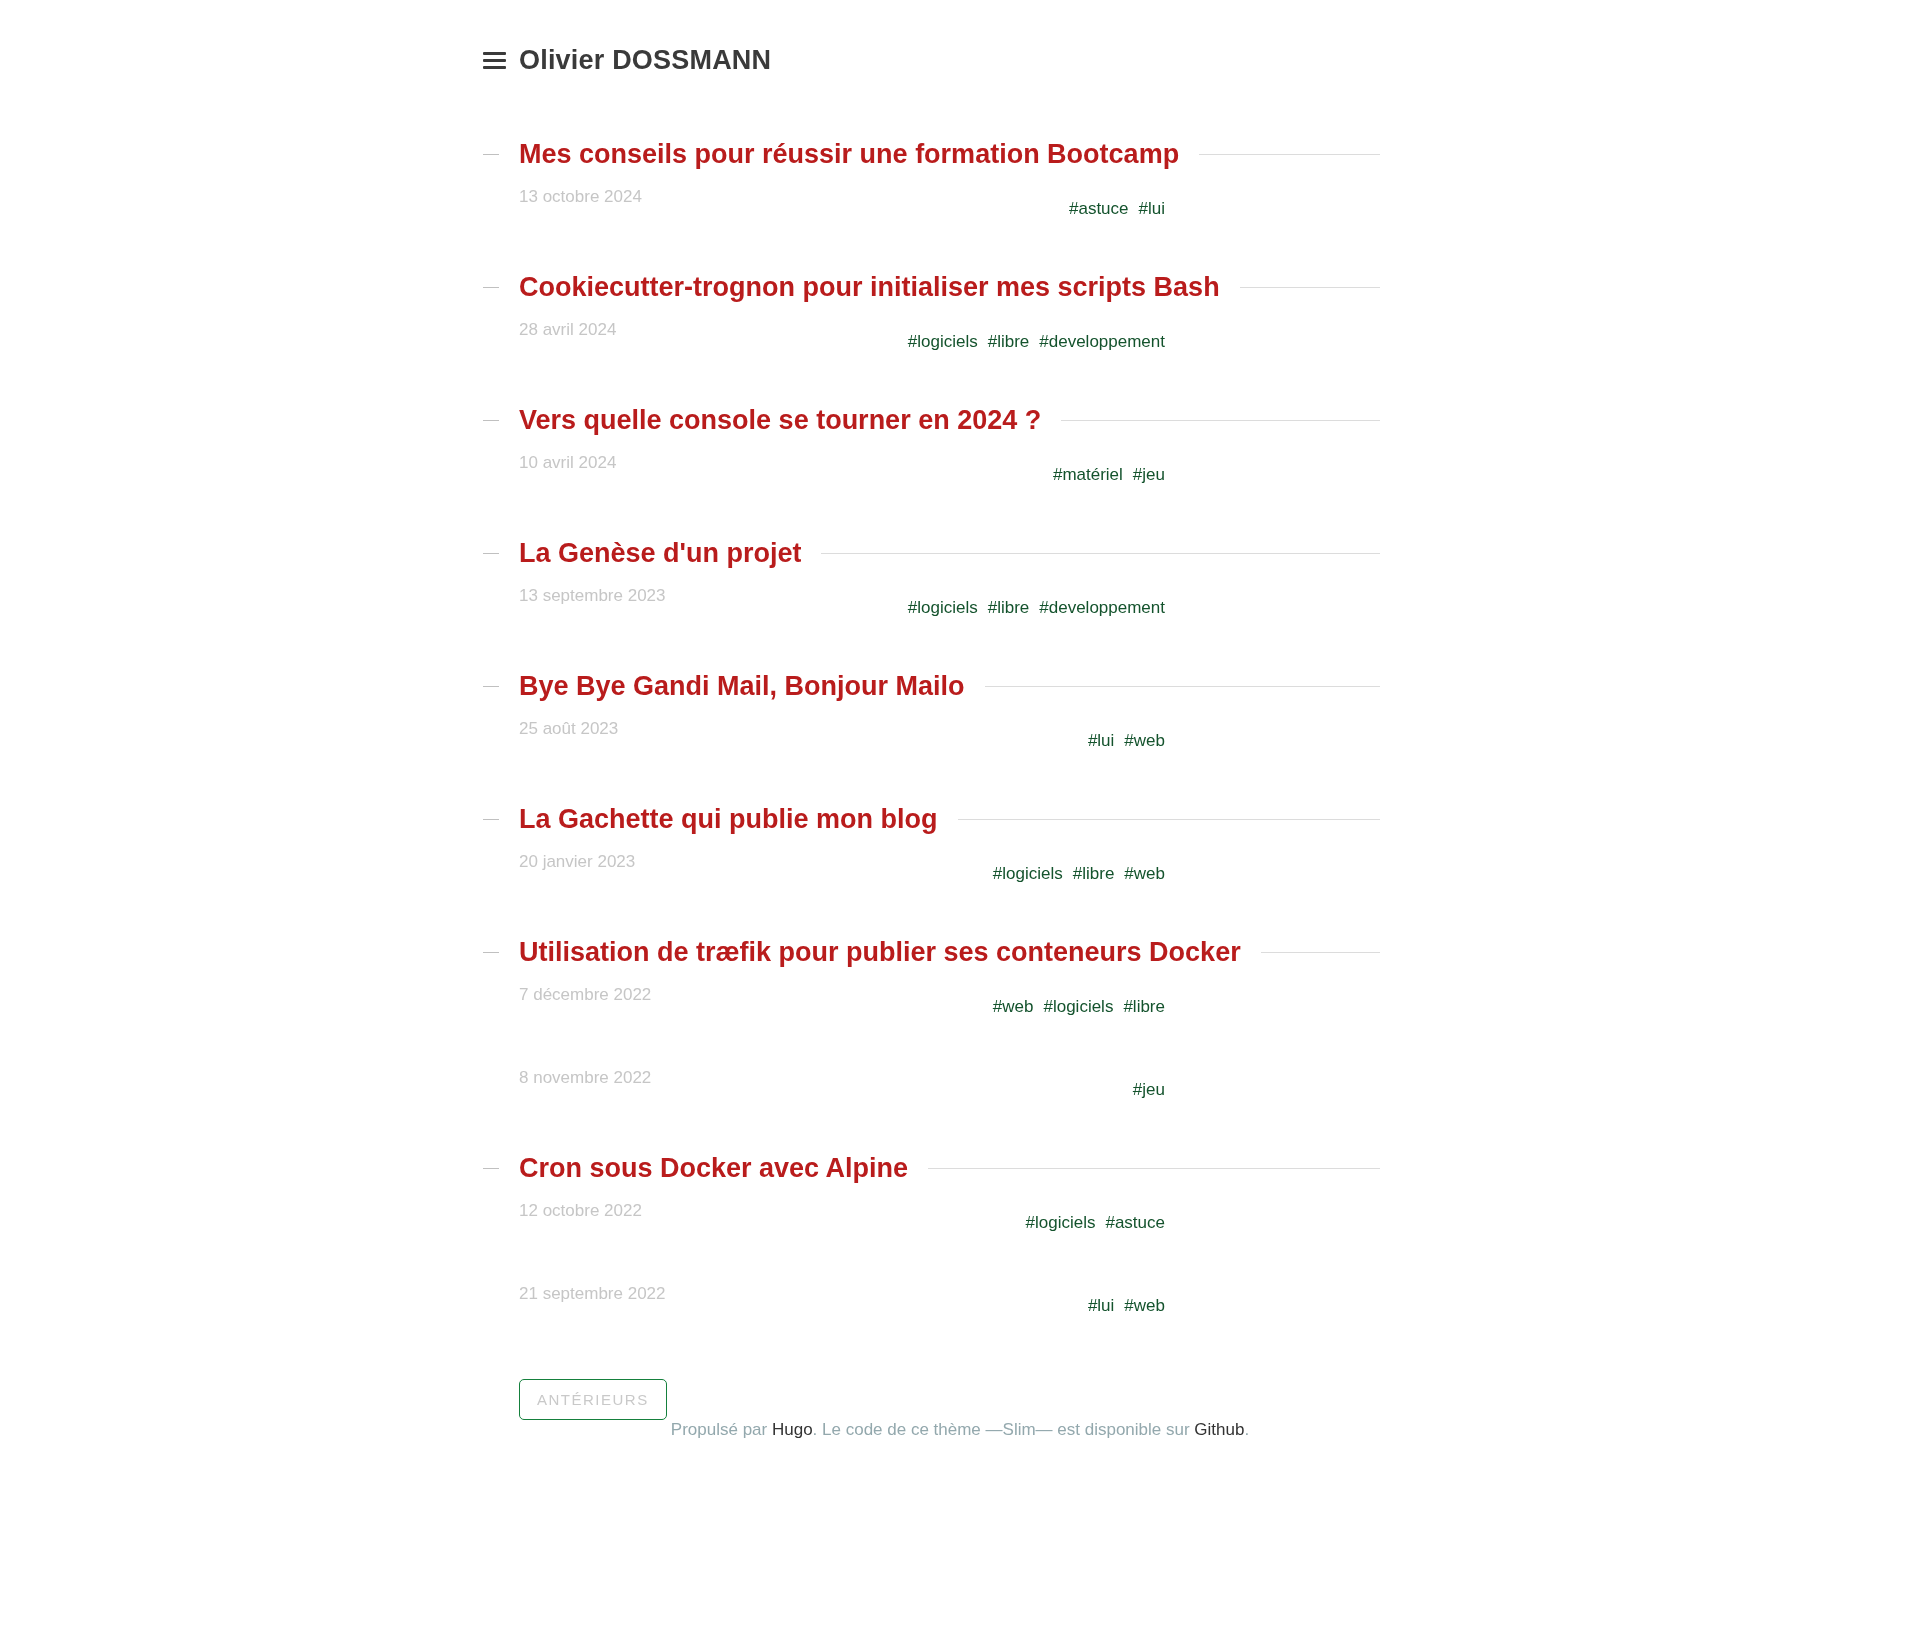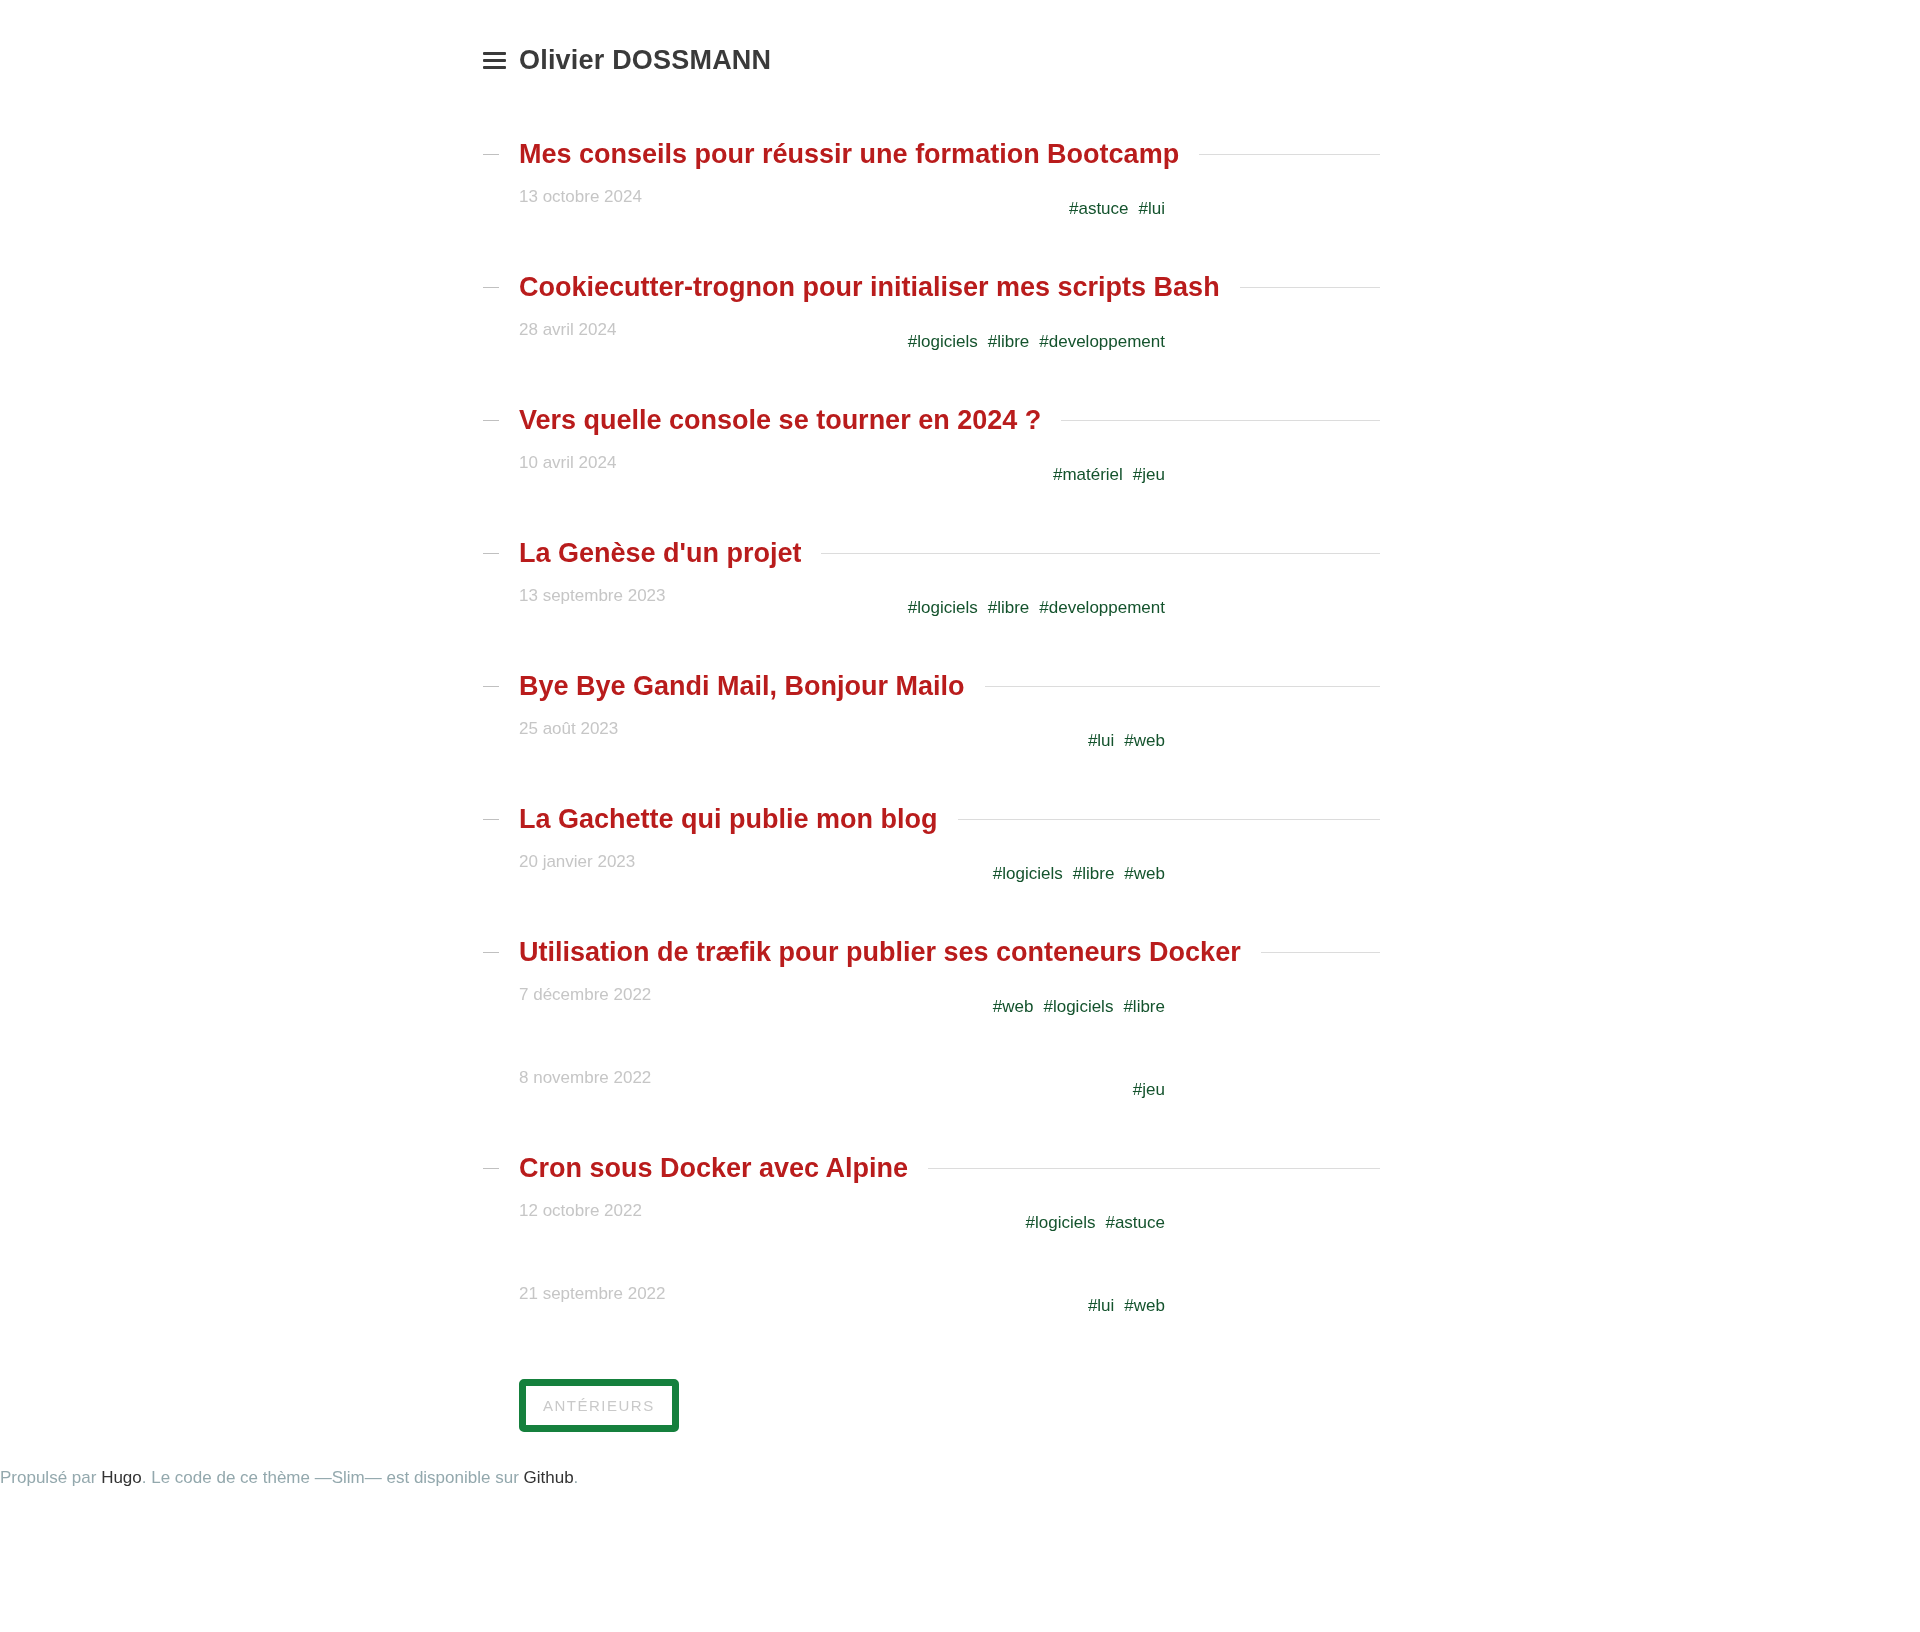--- a/index.html
+++ b/index.html
@@ -110,34 +110,34 @@
   }
 
   
   .pagination {
     margin-left: 36px;
     margin-top: 62px;
   }
   .older-btn {
     display: inline-block;
     padding: 11px 17px;
-    border: 7px solid #15803d;
+    border: 1px solid #15803d;
     border-radius: 5px;
     color: #c9c9c9;
     font-size: 15px;
     letter-spacing: 1.5px;
     text-decoration: none;
     background: #ffffff;
     cursor: pointer;
   }
 
   
   .site-footer {
-    margin-top: 36px;
     width: 1920px;
+    text-align: center;
     font-size: 17px;
     color: #93a8ad;
     padding-bottom: 20px;
   }
   .site-footer a {
     color: #333333;
     text-decoration: none;
   }
 </style>
 </head>

